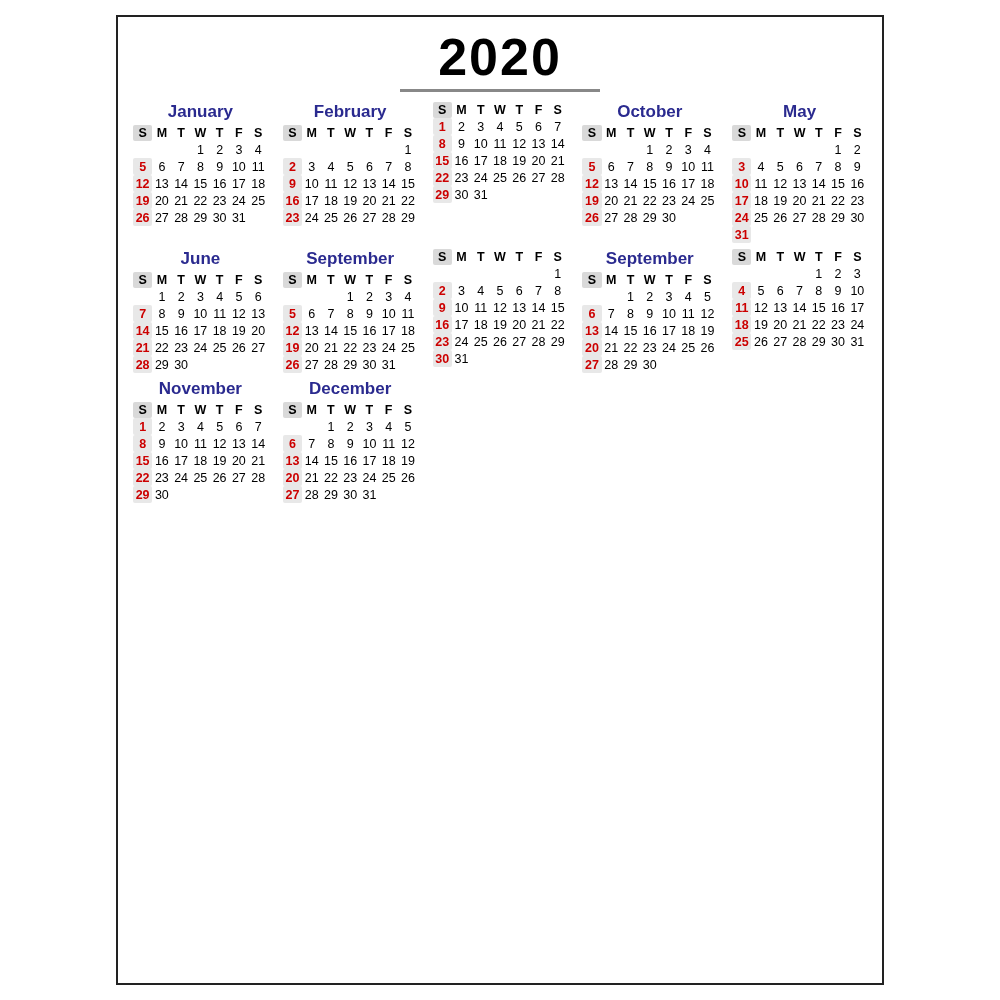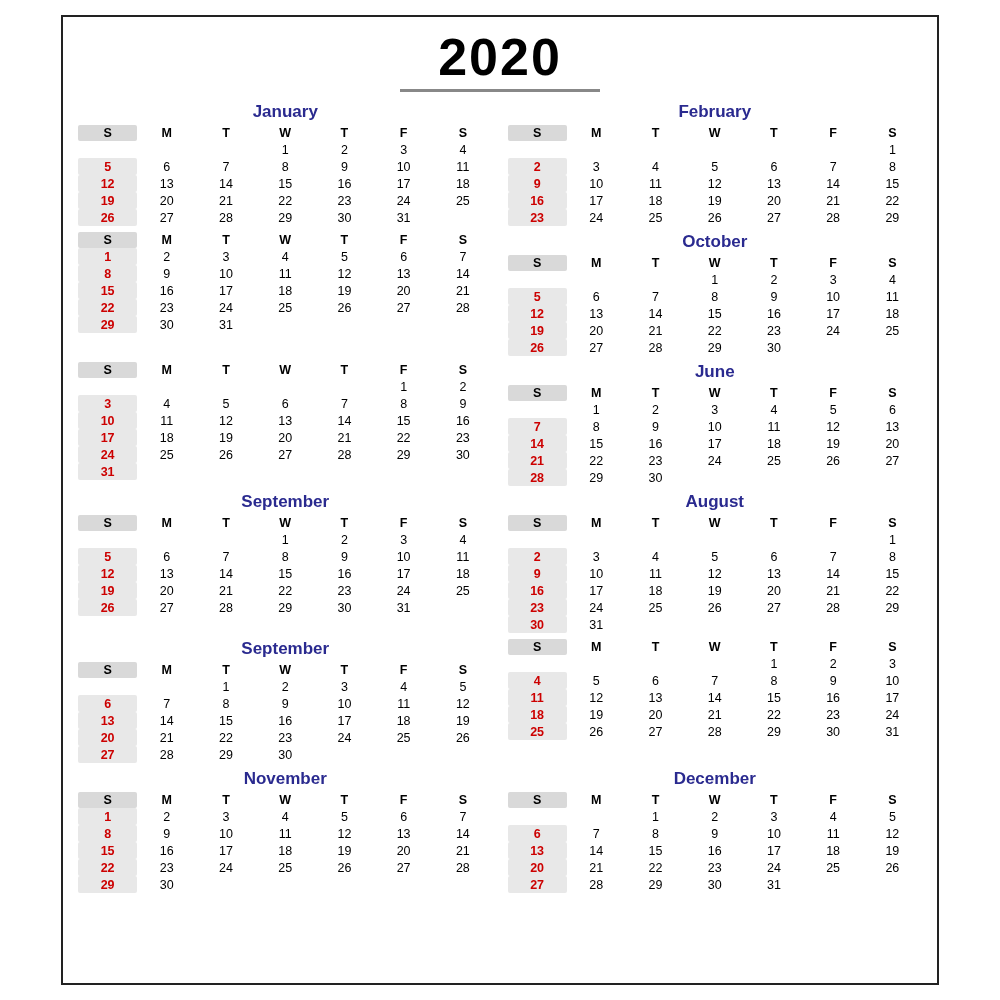--- a/index.html
+++ b/index.html
@@ -6,42 +6,42 @@
     body {
       width: 1000px;
       height: 1000px;
       background: white;
       font-family: Arial, sans-serif;
       display: flex;
       align-items: center;
       justify-content: center;
     }
     .calendar-wrapper {
-      width: 878px;
+      width: 768px;
       height: 970px;
       border: 2px solid #222;
       padding: 10px 15px;
     }
     .year-title {
       text-align: center;
       font-size: 52px;
       font-weight: 900;
       color: #000;
       margin-bottom: 2px;
       letter-spacing: 2px;
     }
     .year-underline {
       width: 200px;
       height: 3px;
       background: #888;
       margin: 0 auto 10px auto;
     }
     .months-grid {
       display: grid;
-      grid-template-columns: repeat(2, 1fr);
+      grid-template-columns: repeat(5, 1fr);
       gap: 6px 15px;
     }
     .month-block {
       width: 100%;
     }
     .month-title {
       text-align: center;
       font-size: 17px;
       font-weight: 700;
       color: #2a2a8f;
@@ -330,20 +330,21 @@
               <td>28</td>
               <td>29</td>
               <td>30</td>
               <td></td>
               <td></td>
             </tr>
           </tbody>
         </table>
       </div>
       <div class="month-block">
+        <div class="month-title">May</div>
         <table class="month-table">
           <thead>
             <tr>
               <th class="header-sun">S</th>
               <th>M</th>
               <th>T</th>
               <th>W</th>
               <th>T</th>
               <th>F</th>
               <th>S</th>
@@ -527,21 +528,20 @@
               <td>28</td>
               <td>29</td>
               <td>30</td>
               <td>31</td>
               <td></td>
             </tr>
           </tbody>
         </table>
       </div>
       <div class="month-block">
-        <div class="month-title">August</div>
         <table class="month-table">
           <thead>
             <tr>
               <th class="header-sun">S</th>
               <th>M</th>
               <th>T</th>
               <th>W</th>
               <th>T</th>
               <th>F</th>
               <th>S</th>

